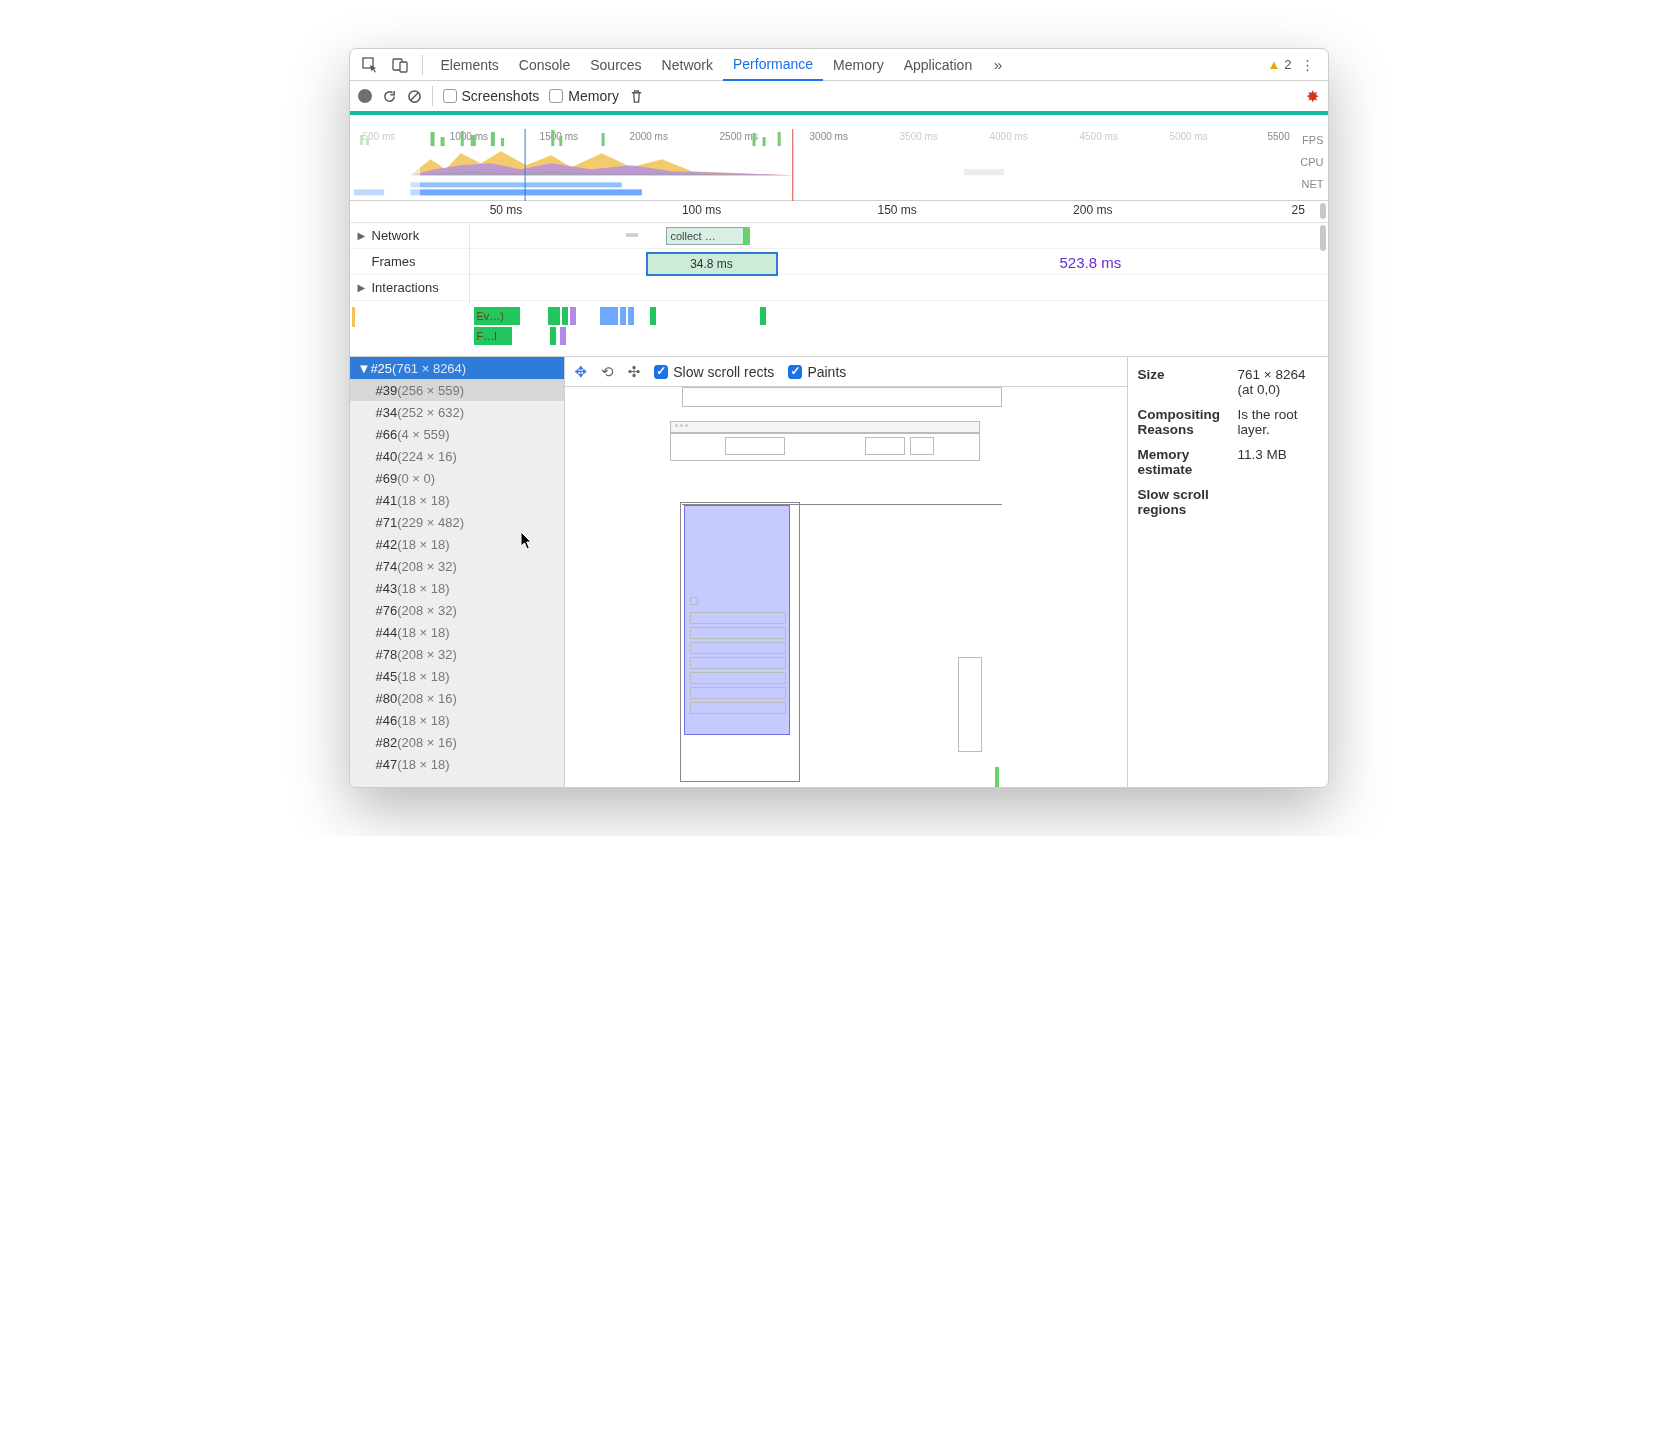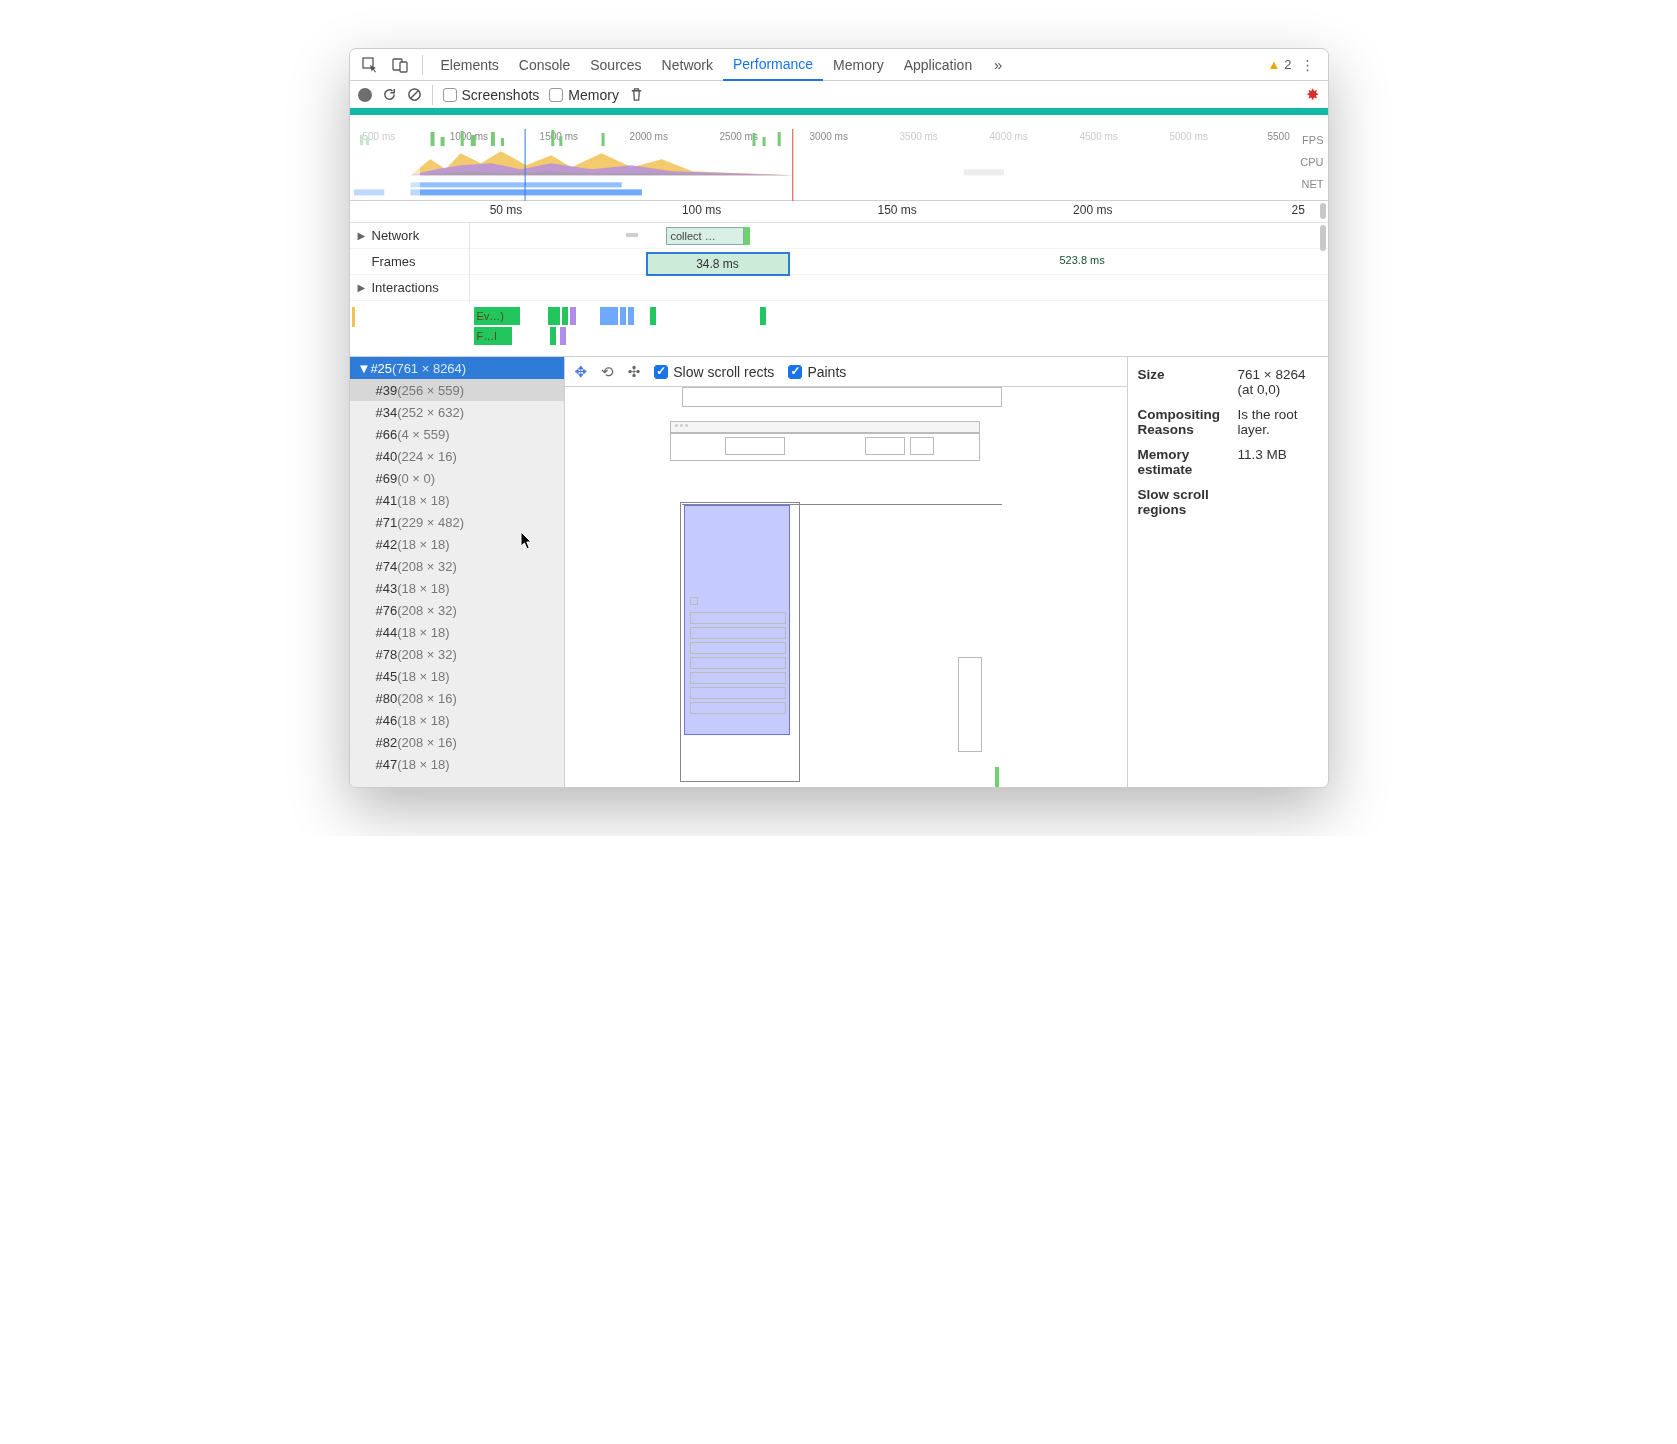--- a/index.html
+++ b/index.html
@@ -48,21 +48,21 @@
 .tabstrip .icon-btn { width:28px; height:28px; display:flex; align-items:center; justify-content:center; color:#555; cursor:pointer; }
 .tabstrip .divider { width:1px; height:20px; background:#d0d0d0; margin:0 6px;}
 .tabstrip .tab { padding:0 10px; height:32px; display:flex; align-items:center; color:#555; cursor:pointer; font-size:14px;}
 .tabstrip .tab.active { color:#1a73e8; border-bottom:2px solid #1a73e8; }
 .tabstrip .spacer { flex:1; }
 .warn-pill { display:flex; align-items:center; gap:4px; color:#555; font-size:13px; }
 .warn-triangle { color:#e6a700; font-size:13px; }
 .kebab { width:28px; height:28px; display:flex;align-items:center;justify-content:center;color:#666;cursor:pointer;}
 
 .toolbar2 {
-  height: 34px; border-bottom:7px solid #14b8a6;
+  height: 34px; border-bottom:4px solid #14b8a6;
   display:flex; align-items:center; padding:0 8px; gap:10px;
 }
 .toolbar2 .circle-icon { width:14px;height:14px;border-radius:50%; background:#6e6e6e; }
 .toolbar2 .icon { color:#555; cursor:pointer; display:flex; align-items:center; }
 .checkbox-row { display:flex; align-items:center; gap:5px; color:#333; }
 .checkbox-box { width:14px;height:14px;border:1px solid #999;border-radius:3px;background:#fff;display:inline-block;}
 .checkbox-box.checked { background:#1a73e8; border-color:#1a73e8; position:relative;}
 .checkbox-box.checked::after { content:"✓"; position:absolute; left:1px; top:-2px; color:#fff; font-size:12px; font-weight:bold;}
 .gear-red { color:#d93025; font-size:16px; }
 
@@ -81,21 +81,21 @@
 .flame-ruler .ftick { position:absolute; top:2px; transform:translateX(-50%); }
 
 .tracks { display:flex; }
 .track-labels { width:120px; border-right:1px solid #e3e3e3;}
 .track-labels .trow { height:26px; display:flex; align-items:center; padding-left:8px; gap:4px; font-size:13px; color:#333; border-bottom:1px solid #f2f2f2;}
 .track-labels .trow .disclosure { display:inline-block; width:10px; color:#666; font-size:10px; }
 .track-body { flex:1; position:relative; }
 .track-body .row { position:absolute; left:0; right:0; height:26px; border-bottom:1px solid #f2f2f2;}
 .nbar { position:absolute; height:18px; top:4px; border:1px solid #8aa; background:#d9efe4; font-size:11px; display:flex; align-items:center; padding:0 4px; color:#444;}
 .frame-box { position:absolute; top:3px; height:24px; background:#cdebd9; border:2px solid #2f7bd8; font-size:12px; display:flex; align-items:center; justify-content:center; color:#333;}
-.time-label { position:absolute; top:5px; font-size:11px; color:#14532d;}
+.time-label { position:absolute; top:5px; font-size:15px; color:#6d28d9;}
 
 .main-flames { position:relative; height:54px; border-bottom:1px solid #d0d0d0; background:#fff;}
 .flame-bar { position:absolute; height:18px; font-size:11px; display:flex; align-items:center; padding:0 3px; overflow:hidden; }
 .flame-yellow { background:#22c55e; color:#5a4a12;}
 .flame-blue { background:#6fa8ff; }
 .flame-purple { background:#b18be8; }
 
 .tabs2 { height:30px; border-bottom:1px solid #d0d0d0; display:flex; align-items:stretch; }
 .tabs2 .t2 { padding:0 12px; display:flex; align-items:center; color:#555; font-size:14px; cursor:pointer; }
 .tabs2 .t2.active { background:#fff; border:1px solid #d0d0d0; border-bottom:1px solid #fff; margin-bottom:-1px; border-top:none; color:#333;}
@@ -291,21 +291,21 @@
           <span>Main</span>
         </div>
     </div>
     <div class="track-body">
       <div class="row" style="top:0;">
         <div style="position:absolute;left:156px;top:10px;width:12px;height:4px;background:#cfcfcf;"></div>
         <div class="nbar" style="left:196px;width:78px;">collect …</div>
         <div style="position:absolute;left:274px;top:4px;width:6px;height:18px;background:#6cd36c;"></div>
       </div>
       <div class="row" style="top:26px;">
-        <div class="frame-box" style="left:176px;width:144px;">34.8 ms</div>
+        <div class="frame-box" style="left:176px;width:132px;">34.8 ms</div>
         <div class="time-label" style="left:590px;">523.8 ms</div>
       </div>
       <div class="row" style="top:52px;"></div>
     </div>
     <div style="position:absolute;right:2px;top:2px;width:6px;height:26px;border-radius:3px;background:#c8c8c8;"></div>
   </div>
 
   <div class="main-flames">
     <div style="position:absolute;left:2px;top:4px;width:3px;height:20px;background:#f2c252;"></div>
     <div class="flame-bar flame-yellow" style="left:124px;top:4px;width:46px;">Ev…)</div>

